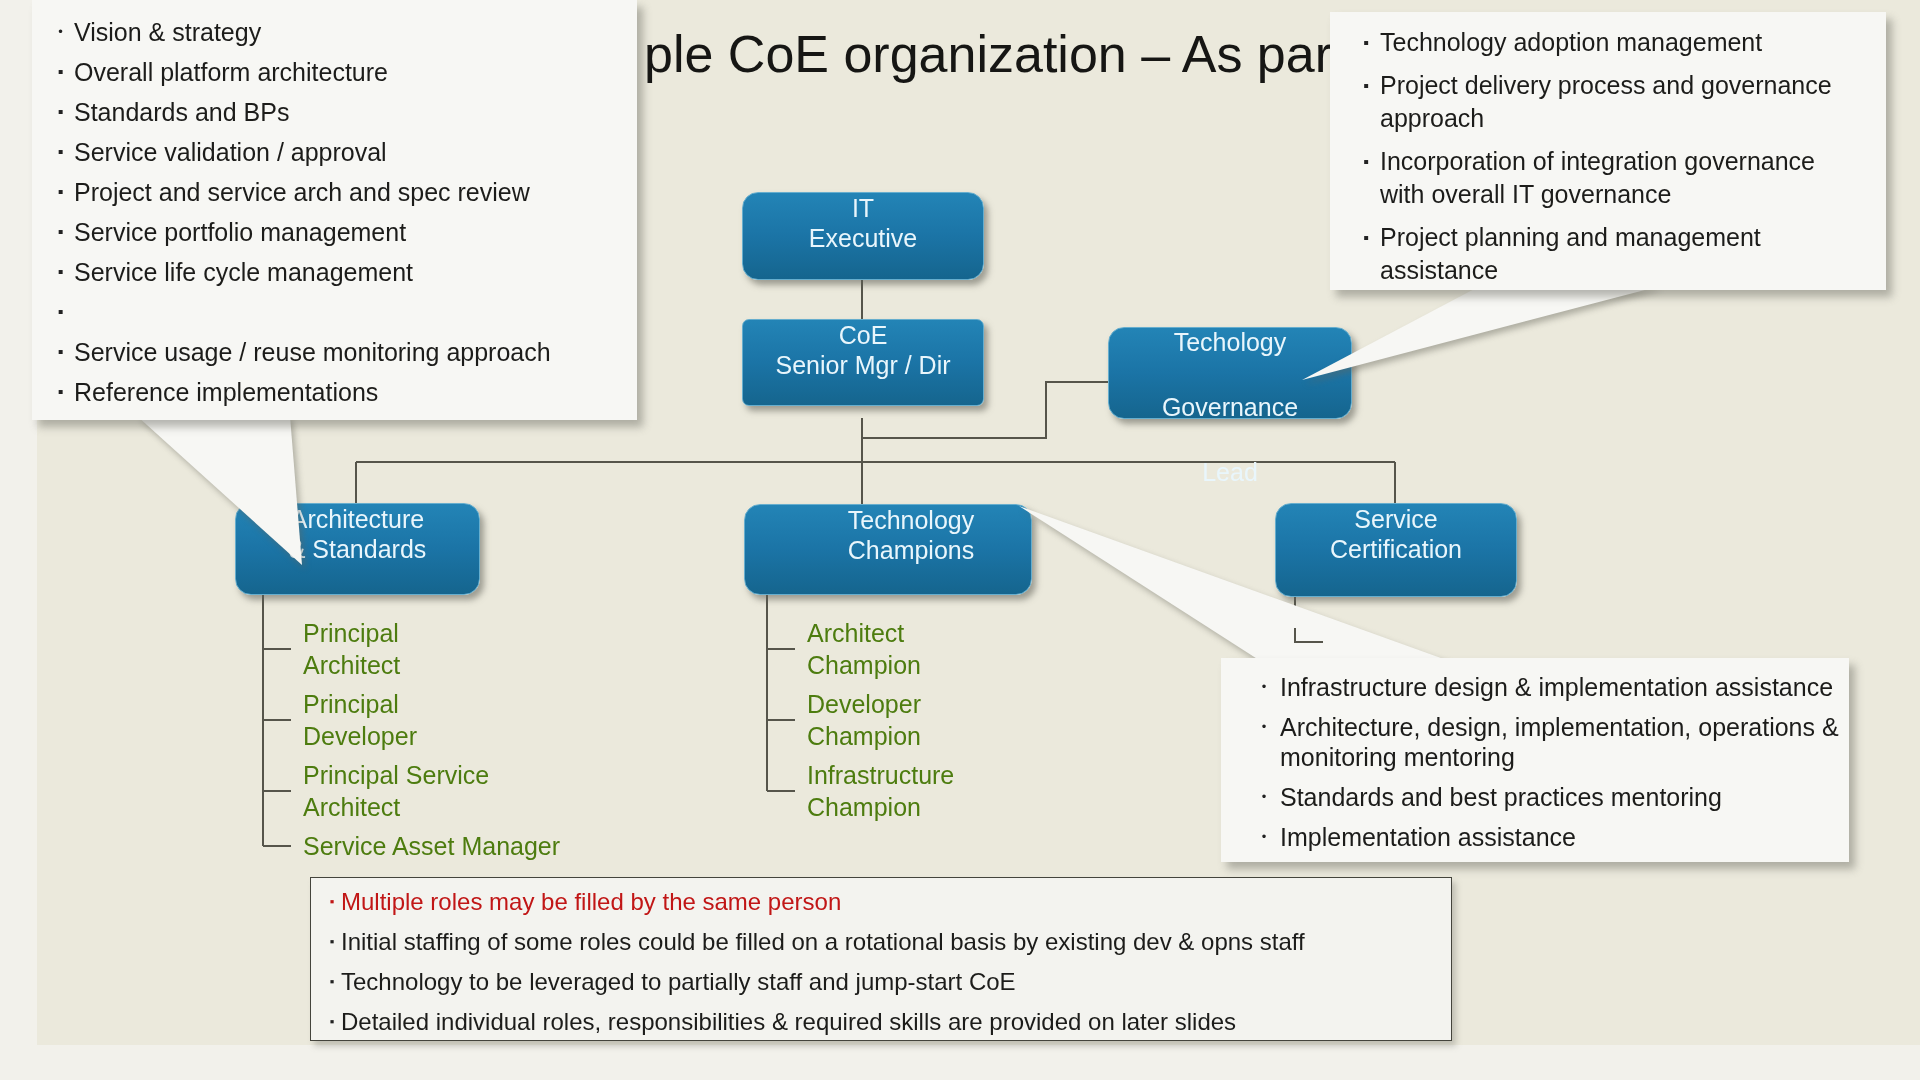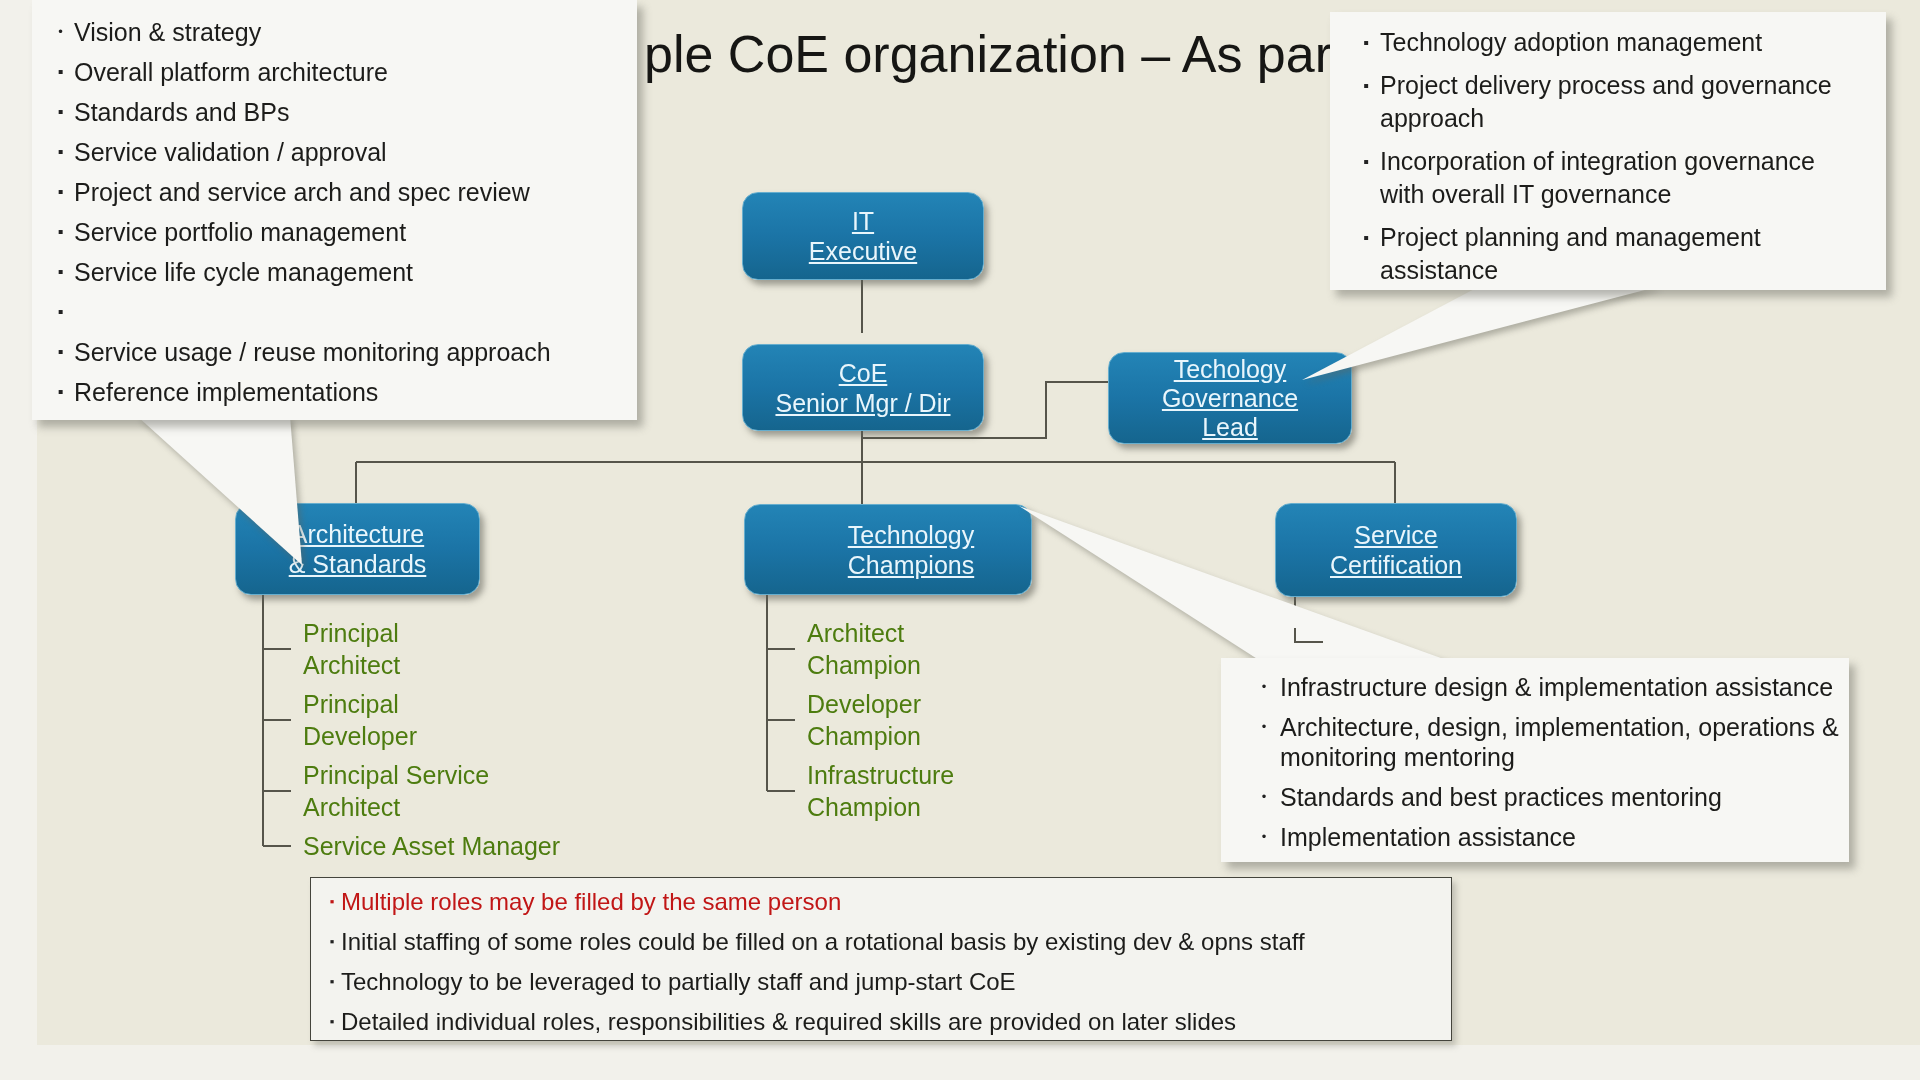--- a/index.html
+++ b/index.html
@@ -4,24 +4,24 @@
 <style>
   html,body{margin:0;padding:0;}
   .canvas{position:relative;width:1920px;height:1080px;background:#F2F1EB;overflow:hidden;
           font-family:"Liberation Sans", sans-serif;color:#1C1C1A;}
   .slide{position:absolute;left:37px;top:0;width:1883px;height:1045px;background:#EBE9DC;z-index:1;}
   .title{position:absolute;left:644px;top:24px;z-index:2;font-size:52px;white-space:nowrap;color:#161614;}
   svg.connectors{position:absolute;left:0;top:0;z-index:3;}
   svg.tails{position:absolute;left:0;top:0;z-index:5;}
   .tailpoly{fill:#F7F7F4;filter:drop-shadow(3px 4px 3px rgba(100,100,88,0.45));}
   .node{position:absolute;z-index:4;border-radius:16px;display:flex;flex-direction:column;
-        align-items:center;justify-content:center;text-align:center;
+        align-items:center;justify-content:flex-start;text-align:center;
         background:linear-gradient(180deg,#2384B6 0%,#1B74A6 50%,#15658E 100%);
         border:1px solid #66AECE;box-shadow:4px 5px 6px rgba(95,95,85,0.55);
-        color:#E9F6FC;font-size:25px;line-height:30px;text-decoration:underline;}
+        color:#E9F6FC;font-size:25px;line-height:30px;}
   .node.tall{line-height:29px;}
   .roles{position:absolute;z-index:4;font-size:25px;line-height:32px;color:#4d7c0f;white-space:nowrap;}
   .role{margin-bottom:7px;}
   .callout{position:absolute;z-index:6;background:#F7F7F4;box-shadow:6px 7px 8px rgba(105,105,95,0.45);}
   .co-item{display:flex;align-items:flex-start;}
   .bullet{flex:0 0 auto;text-align:center;color:#222;}
   .callout.tl{left:32px;top:0;width:605px;height:420px;padding-top:12px;box-sizing:border-box;}
   .tl .co-item{height:40px;line-height:40px;font-size:25px;padding-left:15px;}
   .tl .bullet{width:27px;font-size:16px;line-height:40px;}
   .tl .bullet.dot{font-size:13px;}
@@ -53,25 +53,25 @@
              M862 438 H1046 V382 H1108
              M263 594 V846 M263 649 H291 M263 720 H291 M263 791 H291 M263 846 H291
              M767 594 V791 M767 649 H795 M767 720 H795 M767 791 H795
              M1295 596 V650" fill="none" stroke="#56554B" stroke-width="2"></path>
   </svg>
 
   <div class="node" style="left:742px;top:192px;width:240px;height:86px;">
     <div>IT</div>
     <div>Executive</div>
   </div>
-  <div class="node" style="left:742px;top:344px;width:240px;height:85px;">
+  <div class="node" style="left:742px;top:319px;width:240px;height:85px;border-radius:7px;">
     <div>CoE</div>
     <div>Senior Mgr / Dir</div>
   </div>
-  <div class="node tall" style="left:1108px;top:352px;width:242px;height:90px;">
+  <div class="node tall" style="left:1108px;top:327px;width:242px;height:90px;gap:36px;">
     <div>Techology</div>
     <div>Governance</div>
     <div>Lead</div>
   </div>
   <div class="node" style="left:235px;top:503px;width:243px;height:90px;">
     <div>Architecture</div>
     <div>&amp; Standards</div>
   </div>
   <div class="node" style="left:744px;top:504px;width:240px;height:89px;padding-left:46px;">
     <div>Technology</div>

